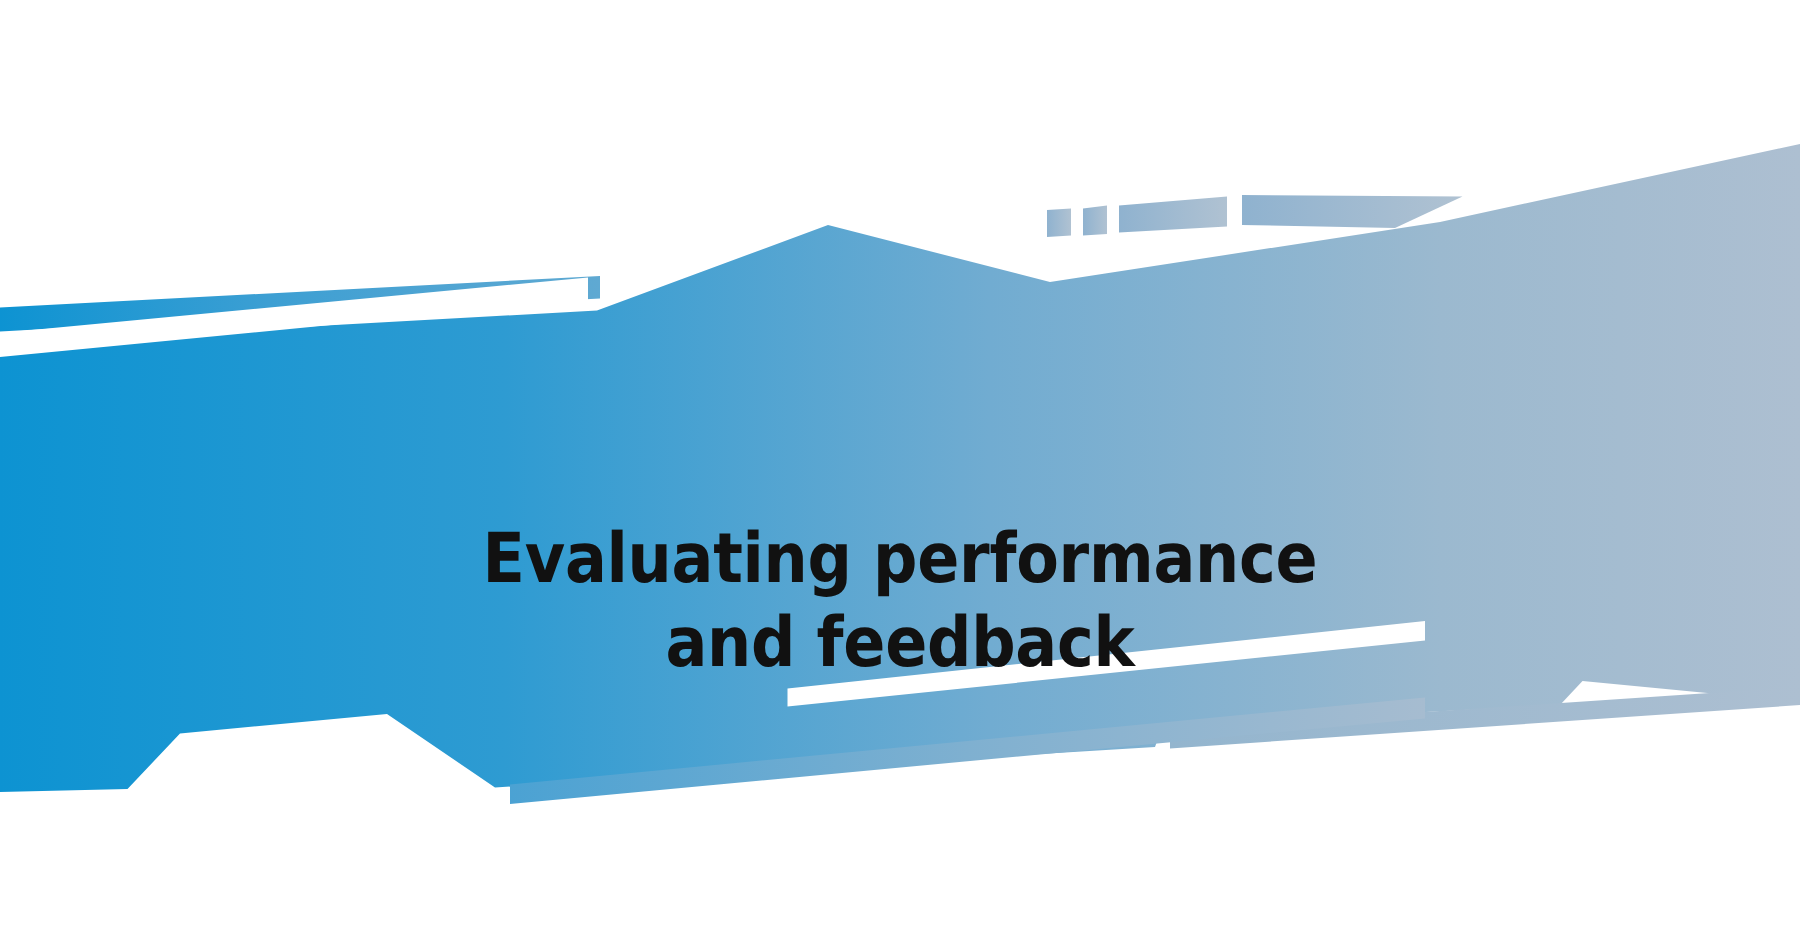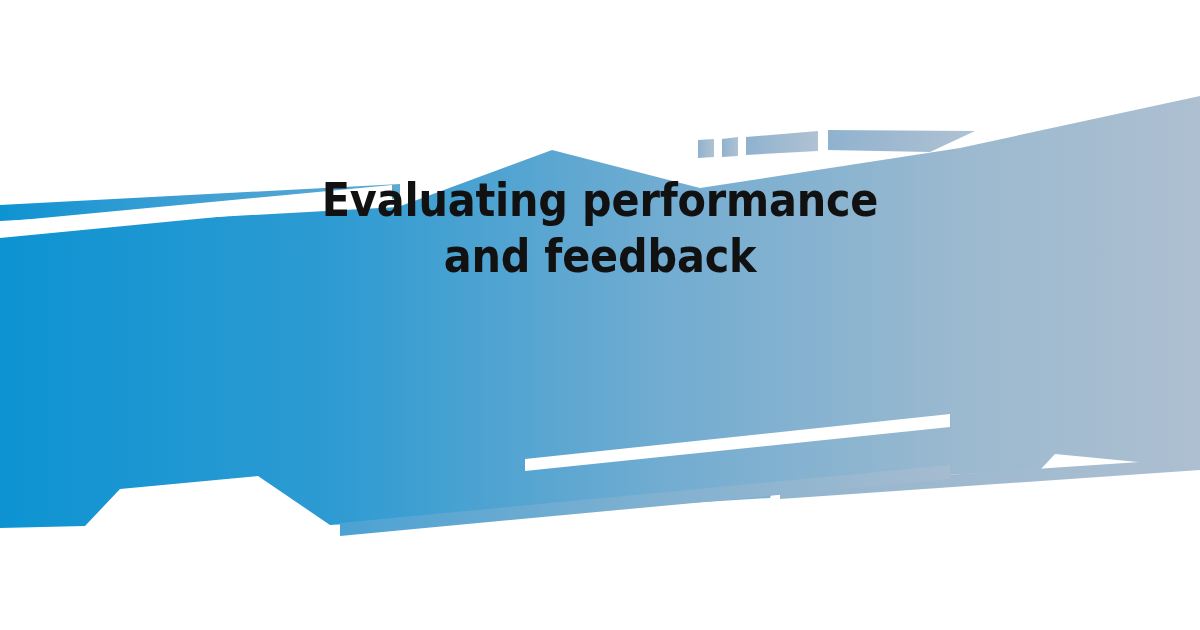--- a/index.html
+++ b/index.html
@@ -26,21 +26,21 @@
     width: 1200px;
     height: 630px;
   }
   #title-layer {
     position: absolute;
     left: 0;
     top: 0;
     width: 1200px;
     height: 456px;
     display: flex;
-    align-items: center;
+    align-items: flex-end;
     justify-content: center;
     pointer-events: none;
   }
   #banner-title {
     width: 660px;
     margin: 0;
     text-align: center;
     color: #111111;
     font-family: "DejaVu Sans", "Liberation Sans", sans-serif;
     font-weight: bold;

